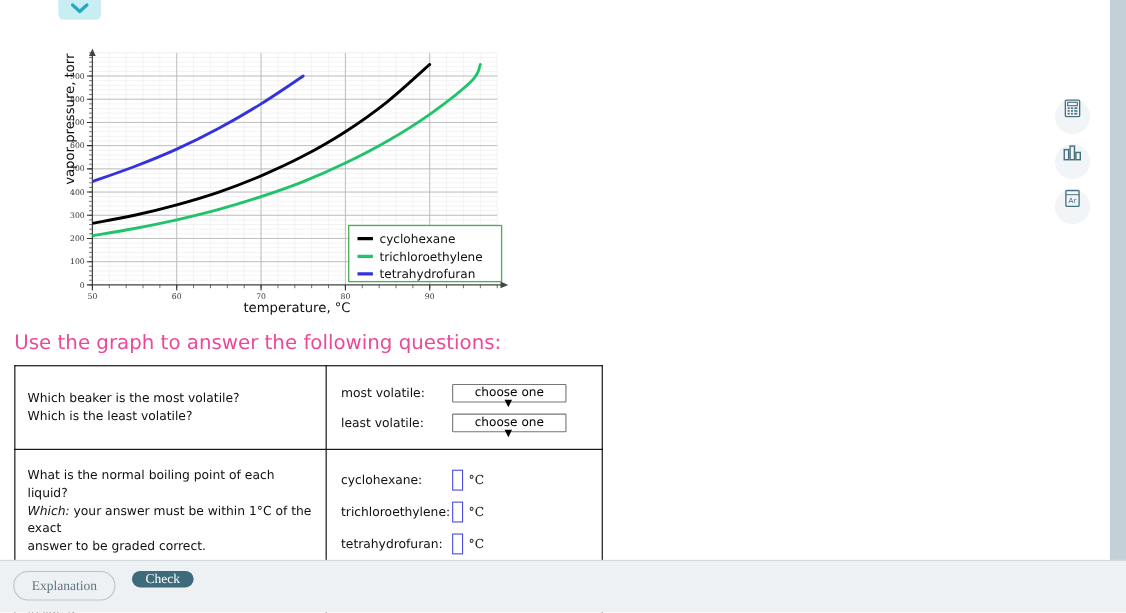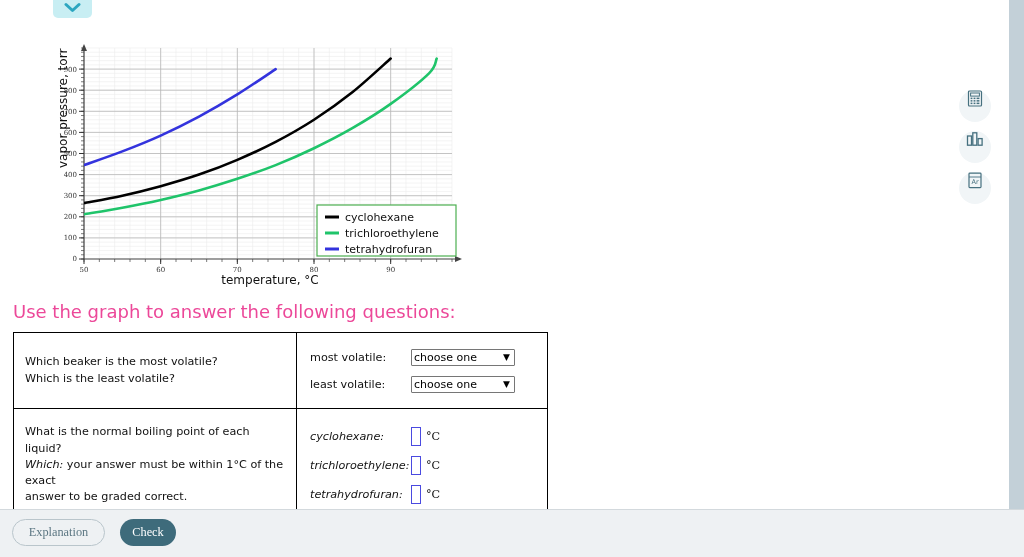--- a/index.html
+++ b/index.html
@@ -114,41 +114,41 @@
     background: #fff;
     font-family: "DejaVu Sans", "Liberation Sans", sans-serif;
     font-size: 11px;
     color: #000;
     padding: 0 2px;
     display: flex;
     align-items: center;
     justify-content: space-between;
     cursor: pointer;
     border-radius: 1px;
+    flex-direction: column;
   }
   .sel .sel-caret {
     font-size: 9px;
     color: #000;
     padding-right: 2px;
     line-height: 1;
   }
 
   
   .numrow {
     display: flex;
     align-items: center;
     margin: 9px 0;
     height: 20px;
   }
   .numrow .lbl {
     font-size: 11.2px;
     color: #111;
     width: 101px;
     flex: 0 0 101px;
-    font-style: italic;
   }
   .numbox {
     width: 10px; height: 19px;
     border: 1px solid #4a4ae0;
     background: #fff;
     margin-right: 5px;
     cursor: text;
   }
   .unit {
     font-size: 11.2px;
@@ -192,21 +192,21 @@
     border-radius: 14px;
     background: #eef1f3;
     color: #5c7783;
     font-size: 12.3px;
     display: flex; align-items: center; justify-content: center;
     cursor: pointer;
   }
   .btn-check {
     position: absolute;
     left: 120px; top: 9px;
-    width: 56px; height: 27px;
+    width: 56px; height: 15px;
     border-radius: 14px;
     background: #3e6b7b;
     color: #ffffff;
     font-size: 12.3px;
     display: flex; align-items: center; justify-content: center;
     cursor: pointer;
   }
 
   
   .axtick { font-family: "DejaVu Serif","Liberation Serif",serif; font-size: 7px; fill: #333; }

